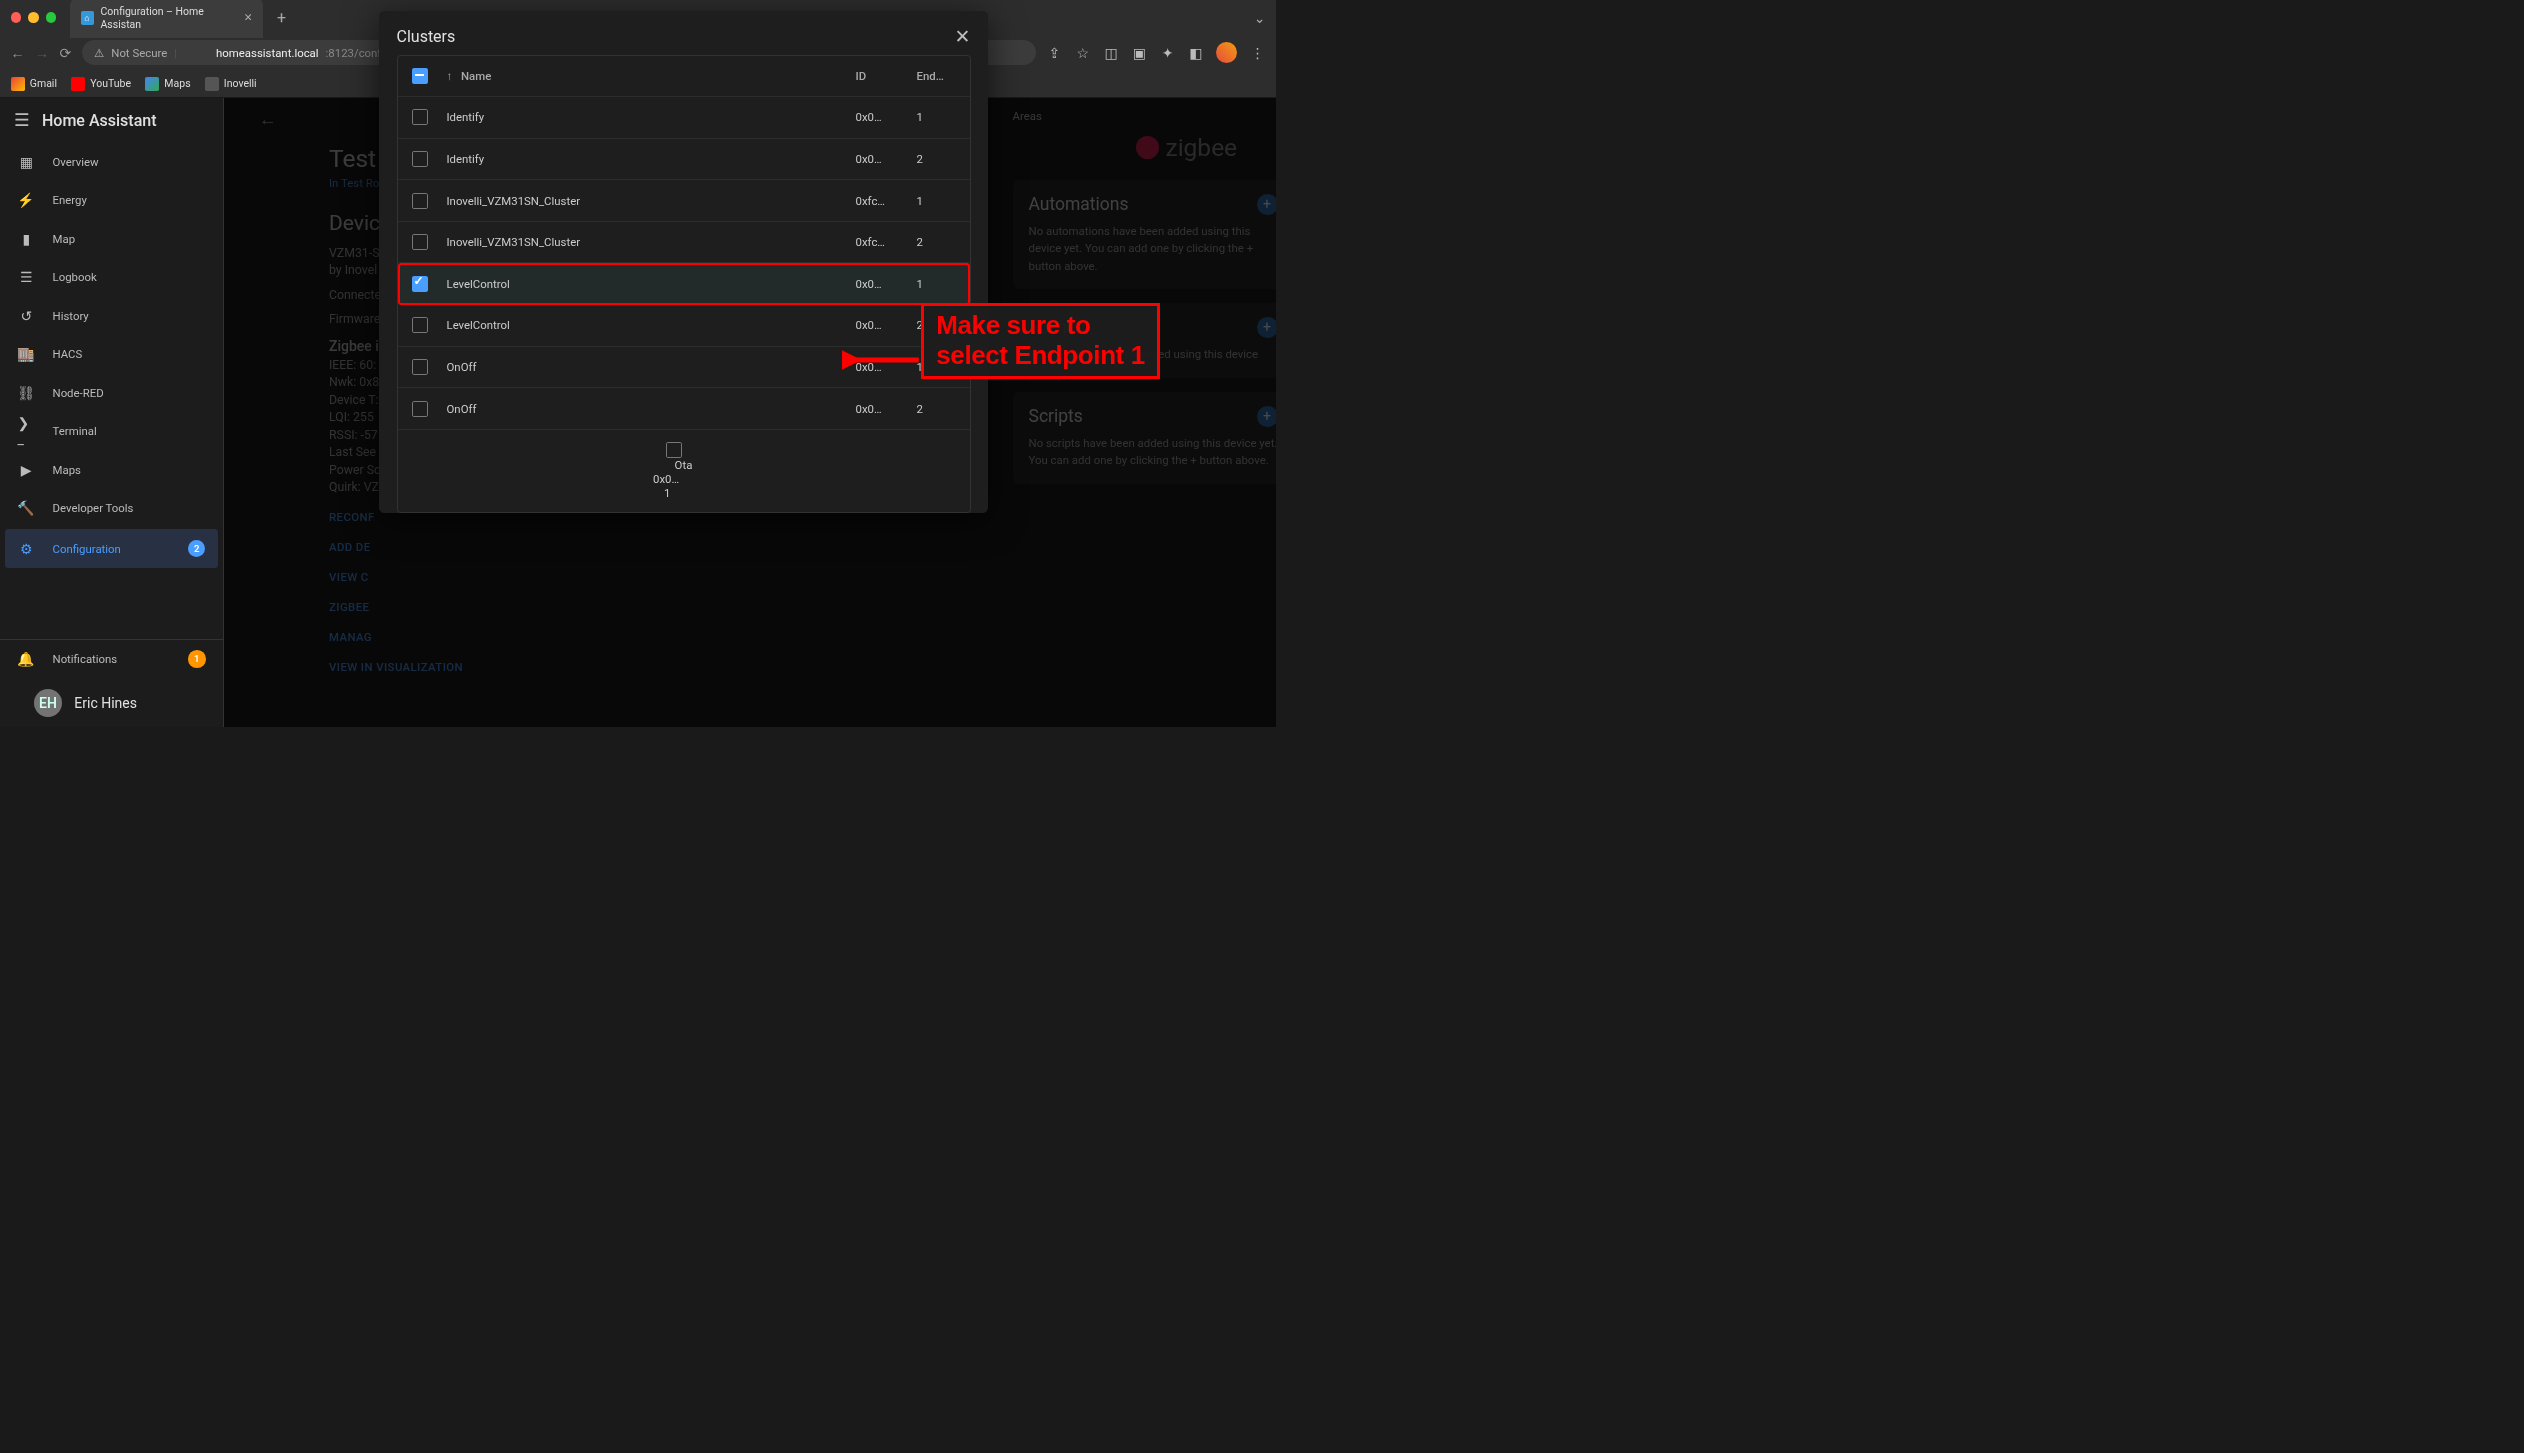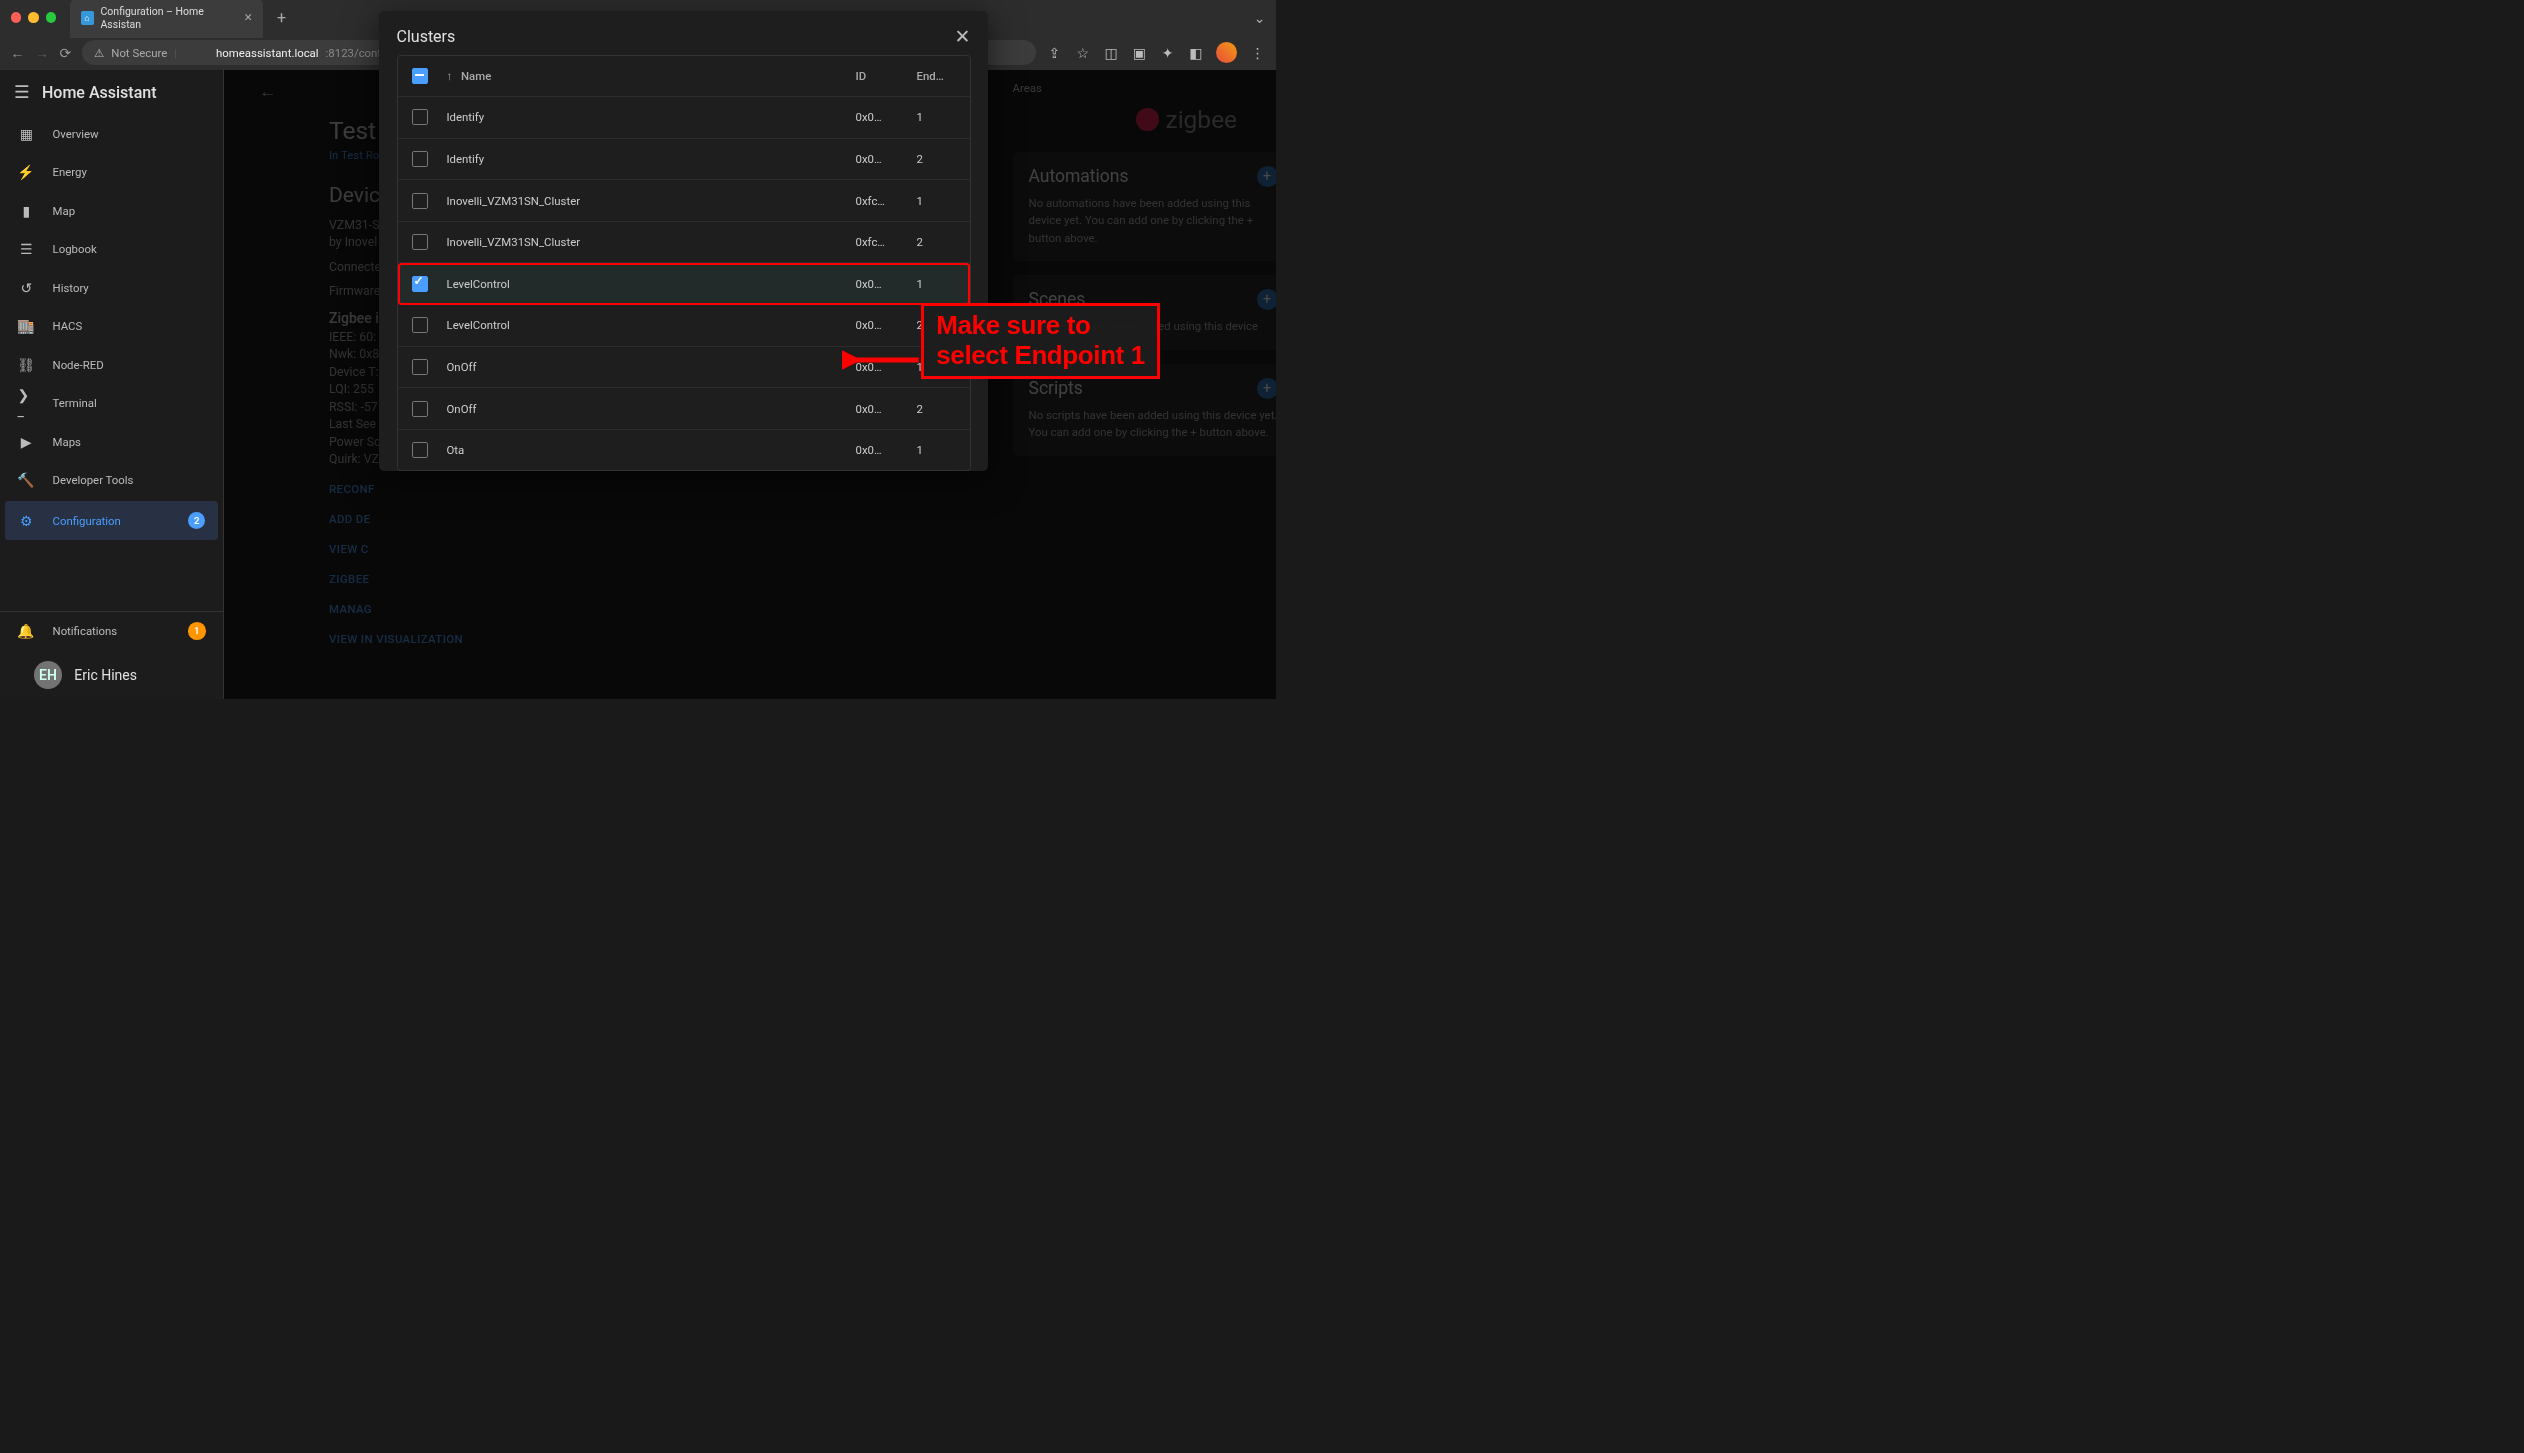--- a/index.html
+++ b/index.html
@@ -76,21 +76,21 @@
 .modal-backdrop { position: absolute; inset: 0; background: rgba(0,0,0,0.5); }
 .modal { position: absolute; left: 379px; top: 10.5px; width: 609px; background: #1e1e1e; border-radius: 5.3px; box-shadow: 0 7px 35px rgba(0,0,0,0.6); z-index: 100; }
 .modal-header { display: flex; align-items: center; justify-content: space-between; padding: 14px 17.5px 7px; }
 .modal-title { font-size: 16px; font-weight: 400; color: #e0e0e0; }
 .modal-close { font-size: 19px; color: #bbb; cursor: pointer; }
 .dropdown { margin: 7px 17.5px 12.3px 35px; background: #2a2a2a; border-radius: 3.5px; padding: 10.5px 14px; display: flex; justify-content: space-between; align-items: center; font-size: 12.3px; color: #ddd; }
 .table { margin: 0 17.5px; border: 0.9px solid #333; border-radius: 3.5px; }
 .thead, .trow { display: flex; align-items: center; padding: 12.3px 14px; border-bottom: 0.9px solid #2c2c2c; font-size: 11.4px; }
 .thead { color: #aaa; font-weight: 500; }
 .trow { color: #ccc; }
-.trow:last-child { border-bottom: none; }
+.trow:last-child { border-bottom: none; flex-direction: column; }
 .col-check { width: 35px; display: flex; align-items: center; }
 .col-name { flex: 1; display: flex; align-items: center; gap: 8.8px; }
 .col-id { width: 61px; }
 .col-end { width: 39px; text-align: left; }
 .checkbox { width: 16px; height: 16px; border: 1.8px solid #777; border-radius: 1.8px; }
 .checkbox.indeterminate { background: #4a9eff; border-color: #4a9eff; position: relative; }
 .checkbox.indeterminate::after { content: ""; position: absolute; left: 2.6px; right: 2.6px; top: 5.3px; height: 1.8px; background: #fff; }
 .checkbox.checked { background: #4a9eff; border-color: #4a9eff; position: relative; }
 .checkbox.checked::after { content: "✓"; position: absolute; left: 0.9px; top: -2.6px; color: #fff; font-size: 12.3px; font-weight: bold; }
 .sort-arrow { color: #aaa; }
@@ -144,20 +144,38 @@
       <span class="chrome-icon">☆</span>
       <span class="chrome-icon">◫</span>
       <span class="chrome-icon">▣</span>
       <span class="chrome-icon">✦</span>
       <span class="chrome-icon">◧</span>
       <div class="avatar-small"></div>
       <span class="chrome-icon">⋮</span>
     </div>
   </div>
 
+  <div class="bookmarks-bar">
+    <div class="bookmark">
+      <div class="bm-icon" style="background:linear-gradient(135deg,#ea4335,#fbbc04)"></div>
+      <span>Gmail</span>
+    </div>
+    <div class="bookmark">
+      <div class="bm-icon" style="background:#ff0000"></div>
+      <span>YouTube</span>
+    </div>
+    <div class="bookmark">
+      <div class="bm-icon" style="background:linear-gradient(135deg,#4285f4,#34a853)"></div>
+      <span>Maps</span>
+    </div>
+    <div class="bookmark">
+      <div class="bm-icon" style="background:#555"></div>
+      <span>Inovelli</span>
+    </div>
+  </div>
 </div>
 
 <div class="app">
 
   <div class="sidebar">
     <div class="sidebar-header">
       <span class="menu-icon">☰</span>
       <span>Home Assistant</span>
     </div>
     <div class="sidebar-items">

